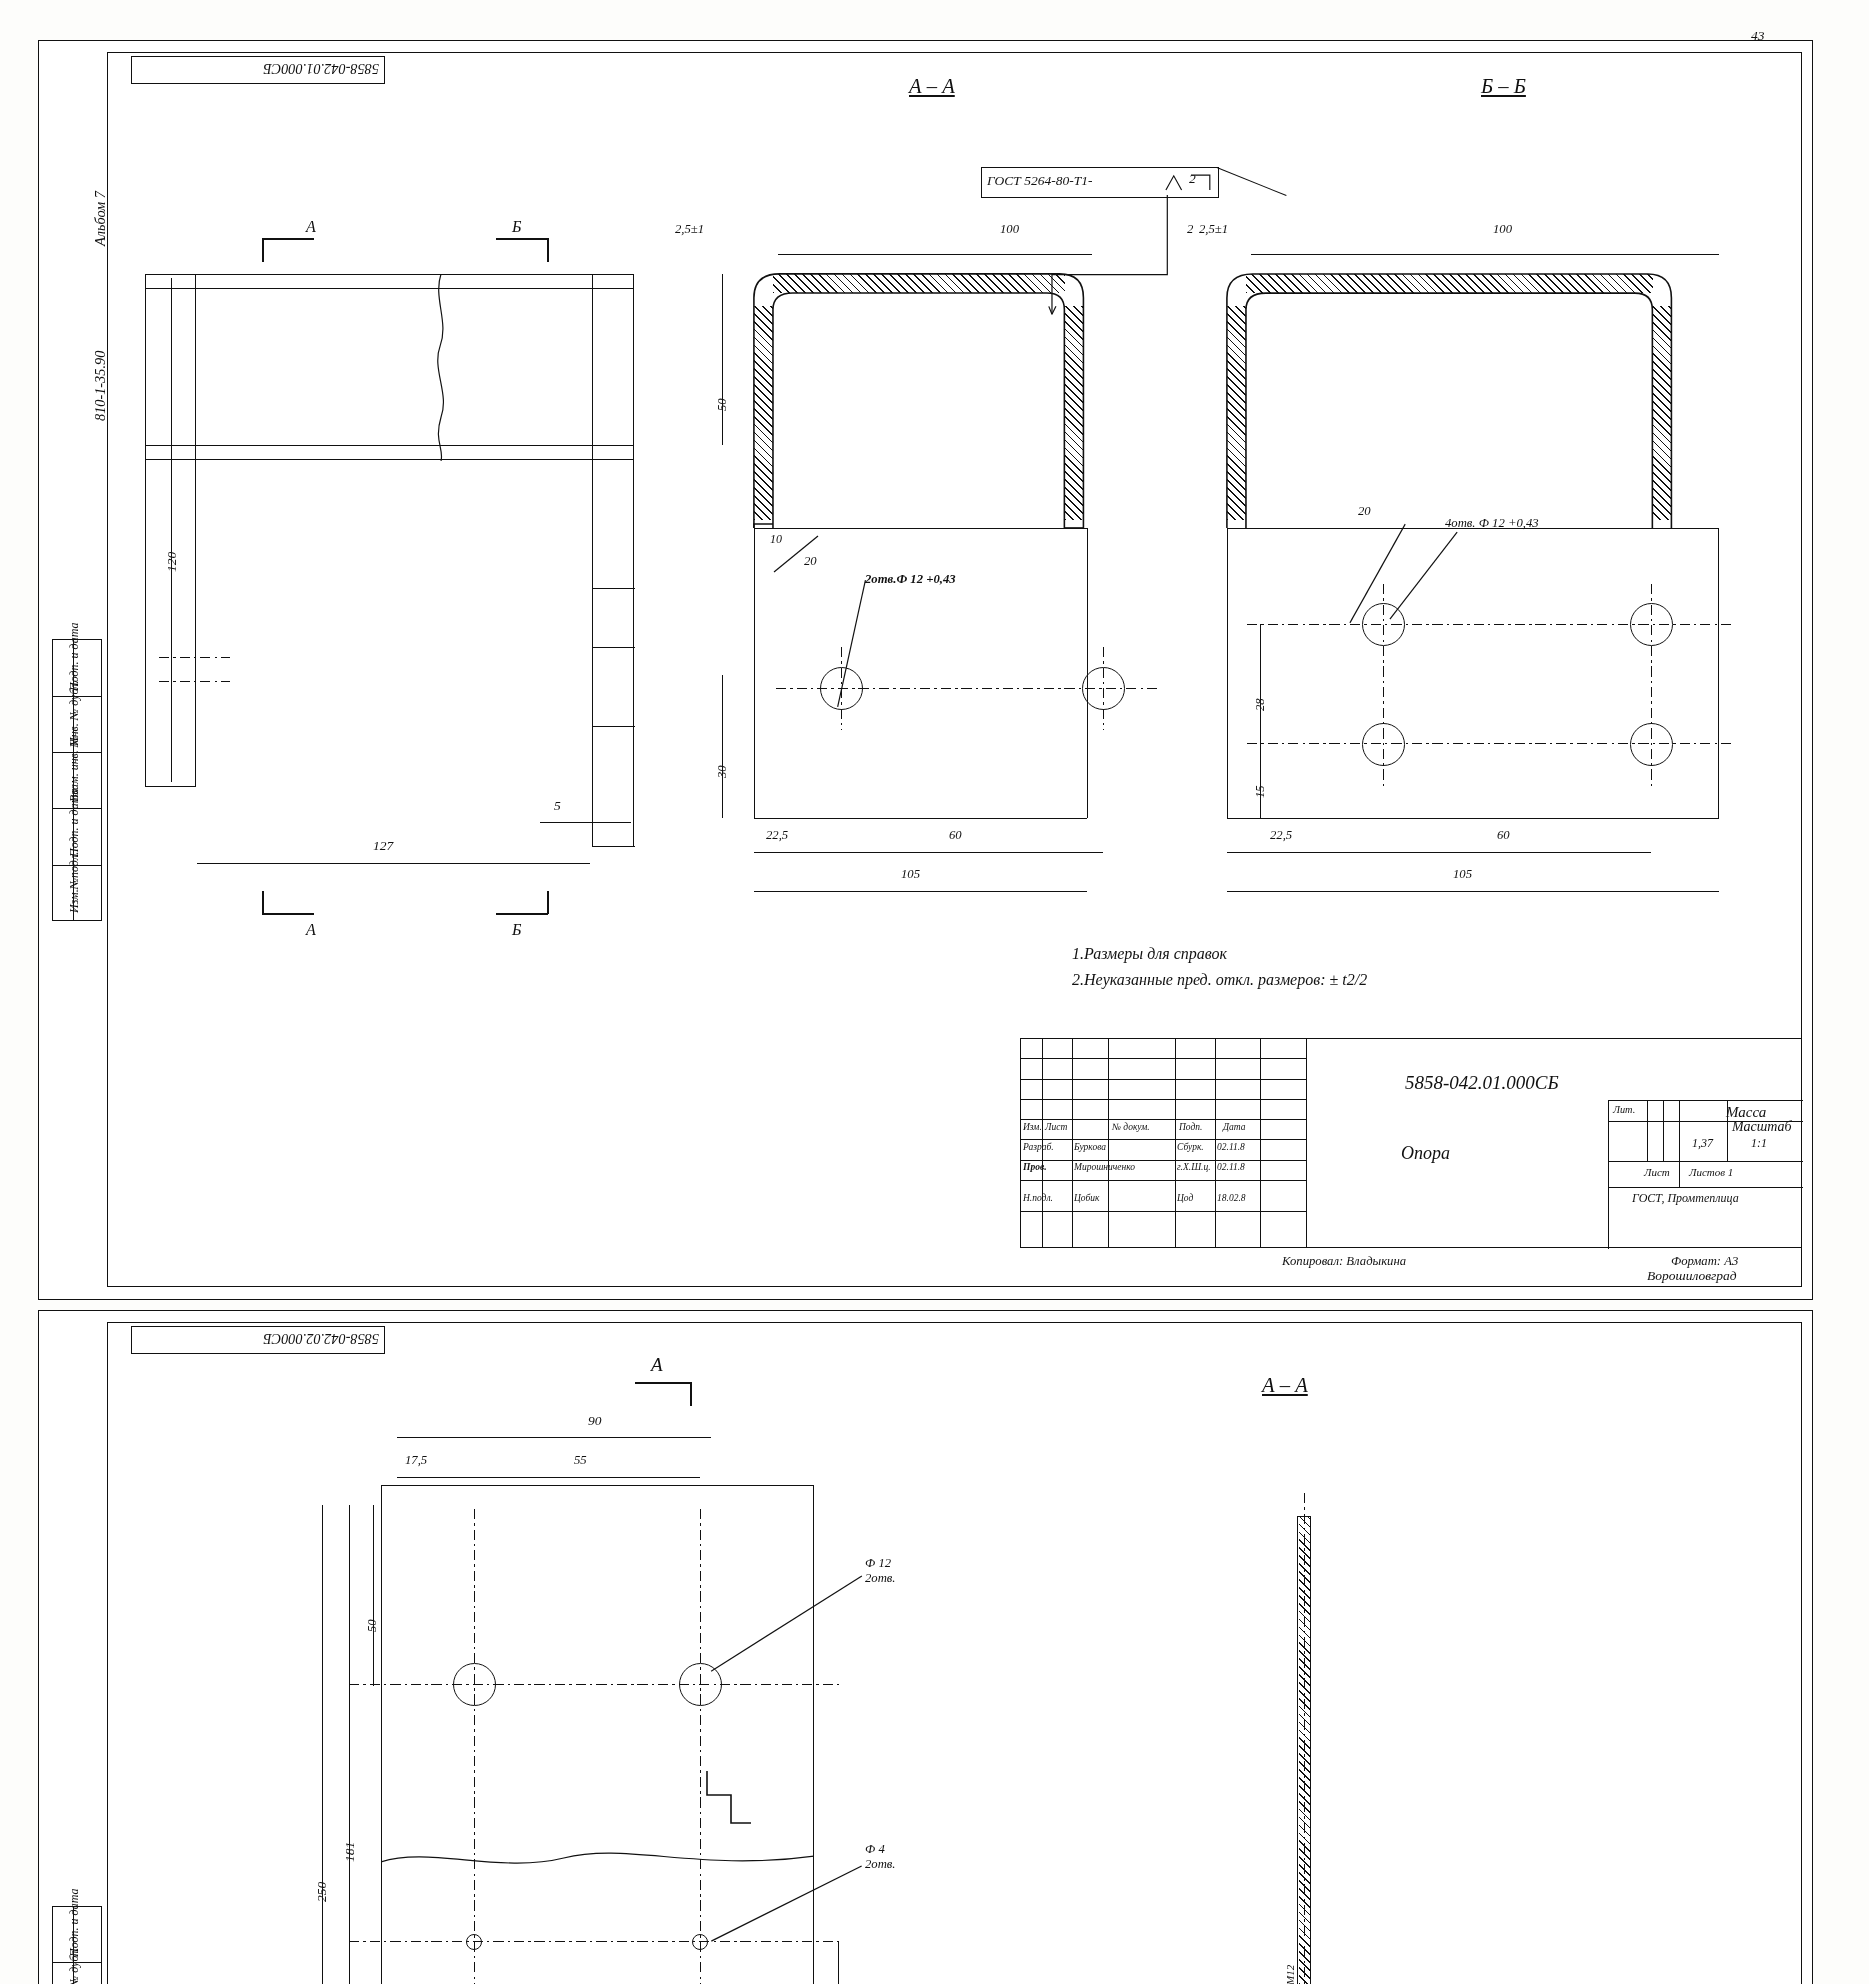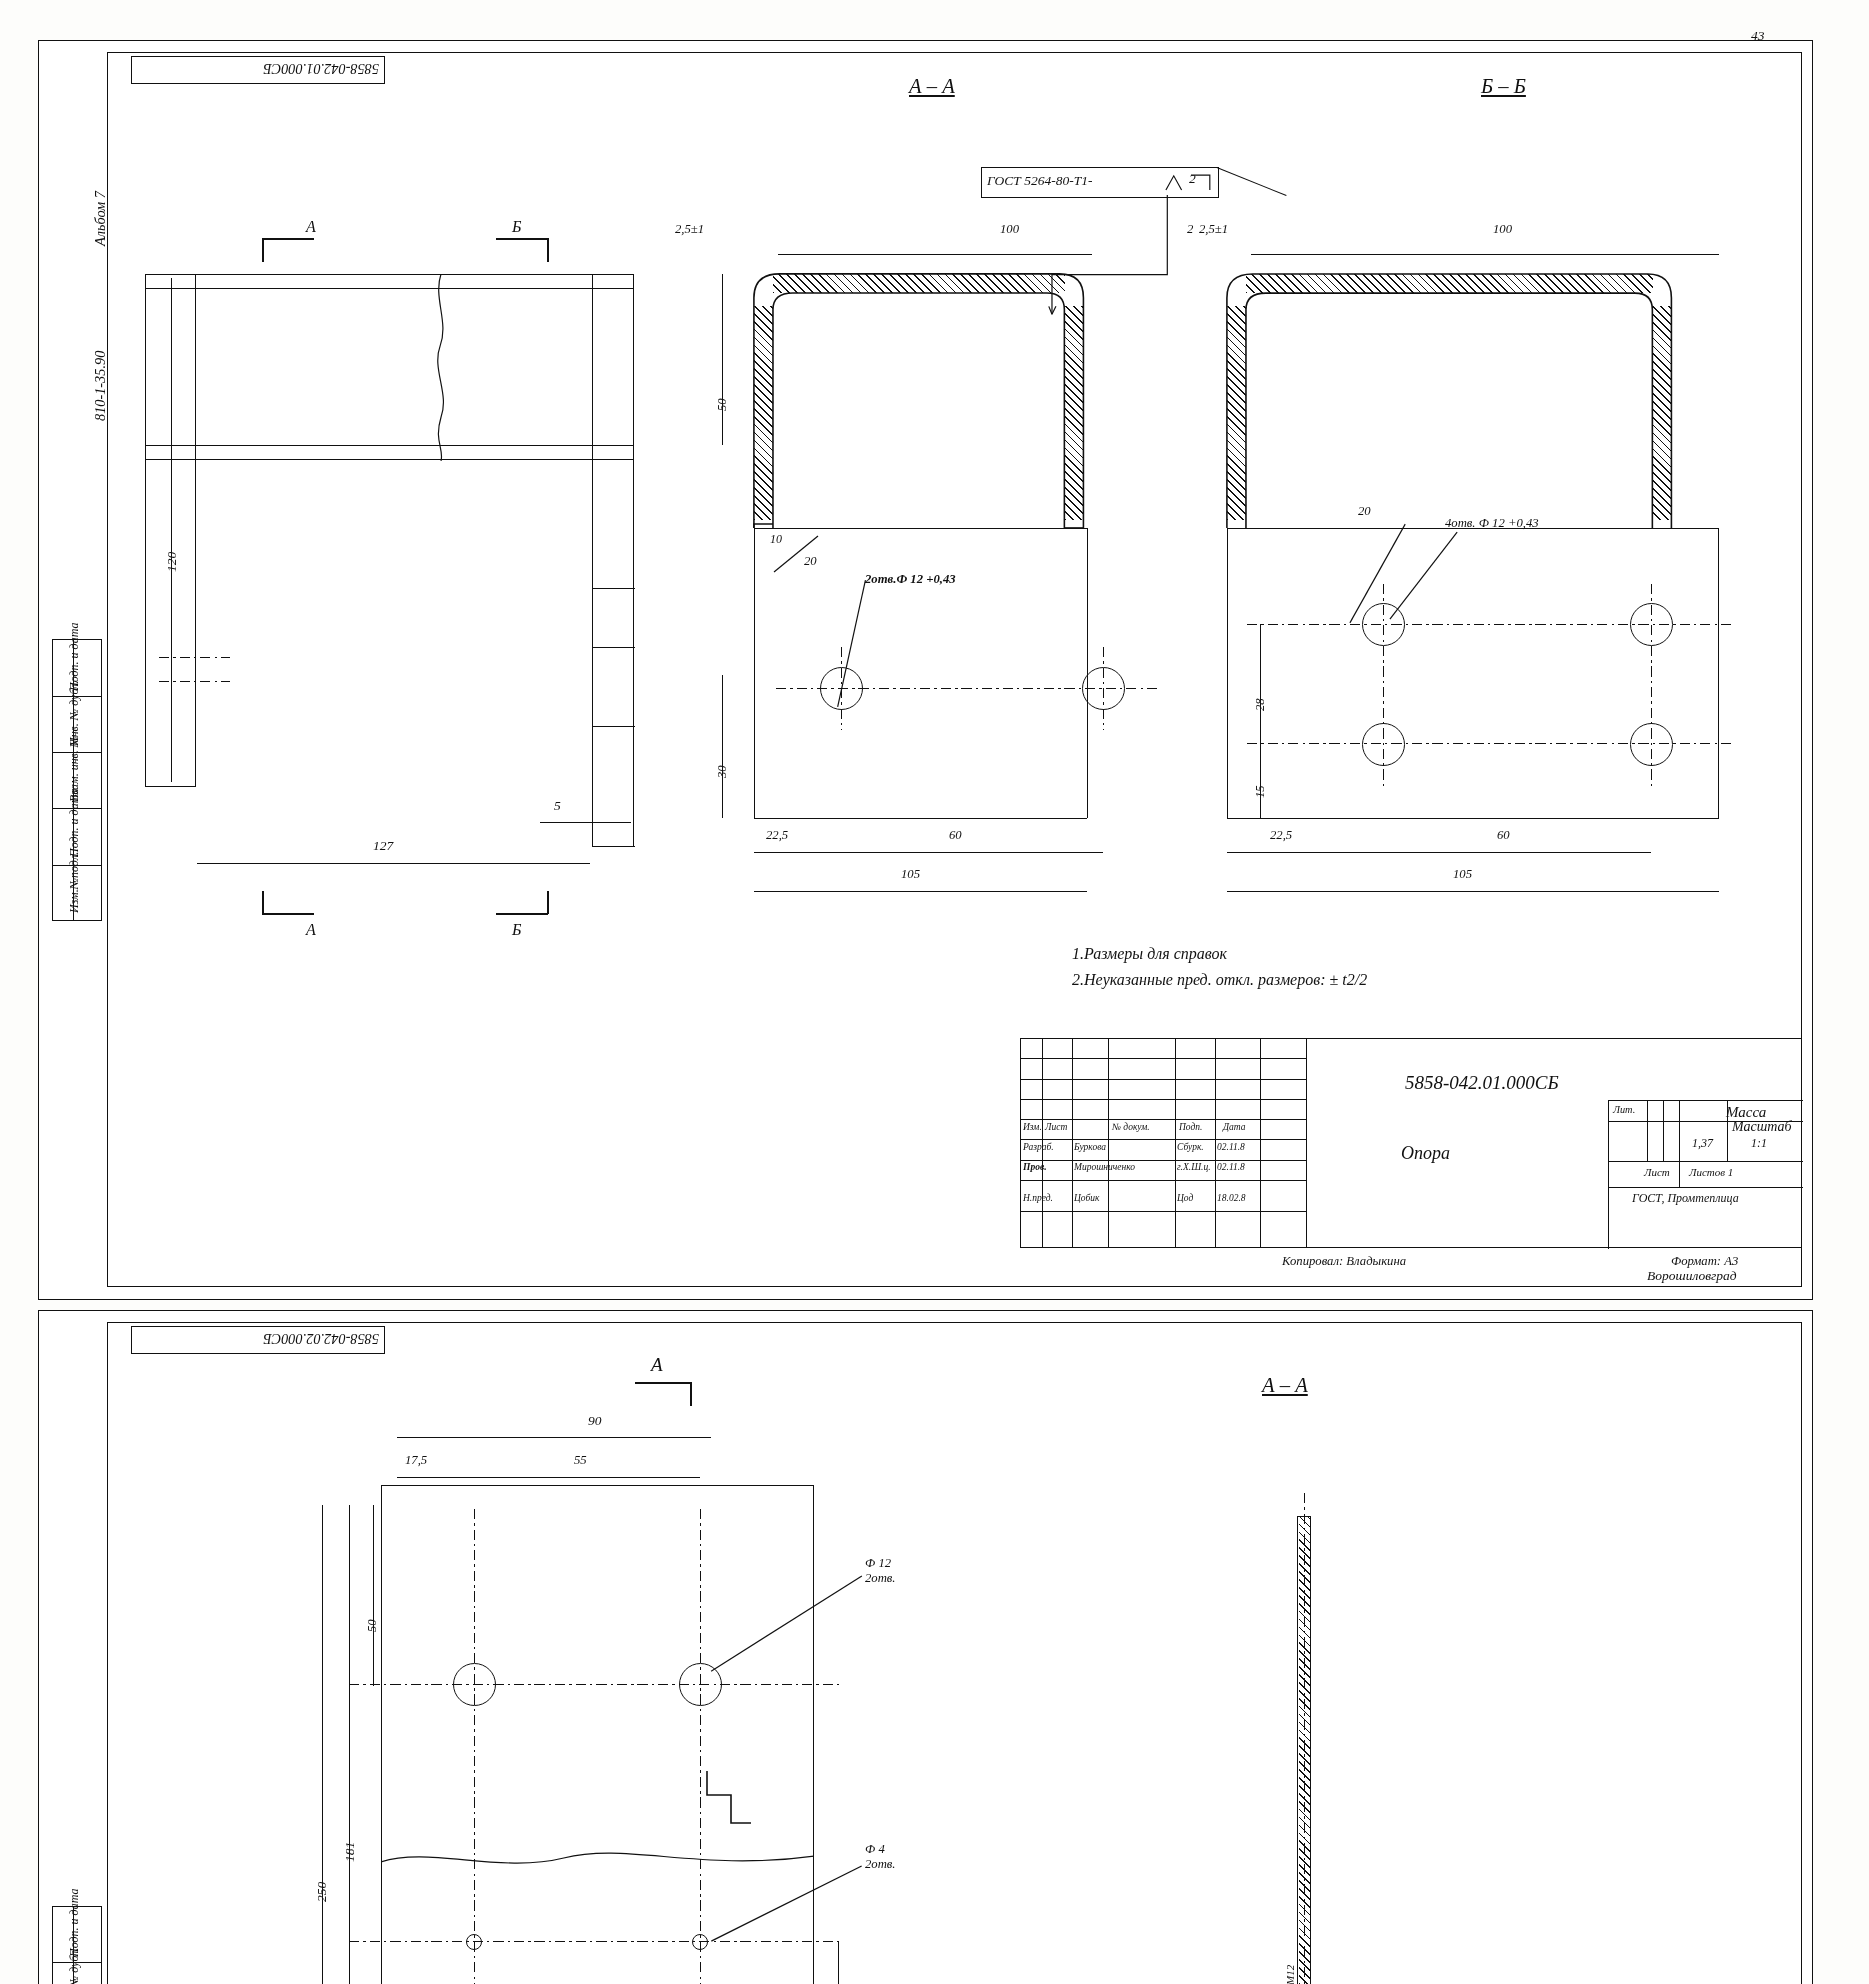--- a/index.html
+++ b/index.html
@@ -254,21 +254,21 @@
   <div class="txt it" style="left:1023px;top:1142px;font-size:9.5px;">Разраб.</div>
   <div class="txt it" style="left:1074px;top:1142px;font-size:9.5px;">Буркова</div>
   <div class="txt it" style="left:1177px;top:1142px;font-size:9.5px;">Сбурк.</div>
   <div class="txt it" style="left:1217px;top:1142px;font-size:9.5px;">02.11.8</div>
 
   <div class="txt it" style="left:1023px;top:1162px;font-size:9.5px;font-weight:bold;">Пров.</div>
   <div class="txt it" style="left:1074px;top:1162px;font-size:9.5px;">Мирошниченко</div>
   <div class="txt it" style="left:1177px;top:1162px;font-size:9.5px;">г.Х.Ш.ц.</div>
   <div class="txt it" style="left:1217px;top:1162px;font-size:9.5px;">02.11.8</div>
 
-  <div class="txt it" style="left:1023px;top:1193px;font-size:9.5px;">Н.пред.</div>
+  <div class="txt it" style="left:1023px;top:1193px;font-size:9.5px;">Н.подл.</div>
   <div class="txt it" style="left:1074px;top:1193px;font-size:9.5px;">Цобик</div>
   <div class="txt it" style="left:1177px;top:1193px;font-size:9.5px;">Цод</div>
   <div class="txt it" style="left:1217px;top:1193px;font-size:9.5px;">18.02.8</div>
 
   <div class="txt it" style="left:1405px;top:1072px;font-size:19px;">5858-042.01.000СБ</div>
   <div class="txt it" style="left:1401px;top:1143px;font-size:18px;">Опора</div>
 
   <div class="ln v" style="left:1608px;top:1100px;height:149px;"></div>
   <div class="ln h" style="left:1608px;top:1100px;width:195px;"></div>
   <div class="ln h" style="left:1608px;top:1121px;width:195px;"></div>

